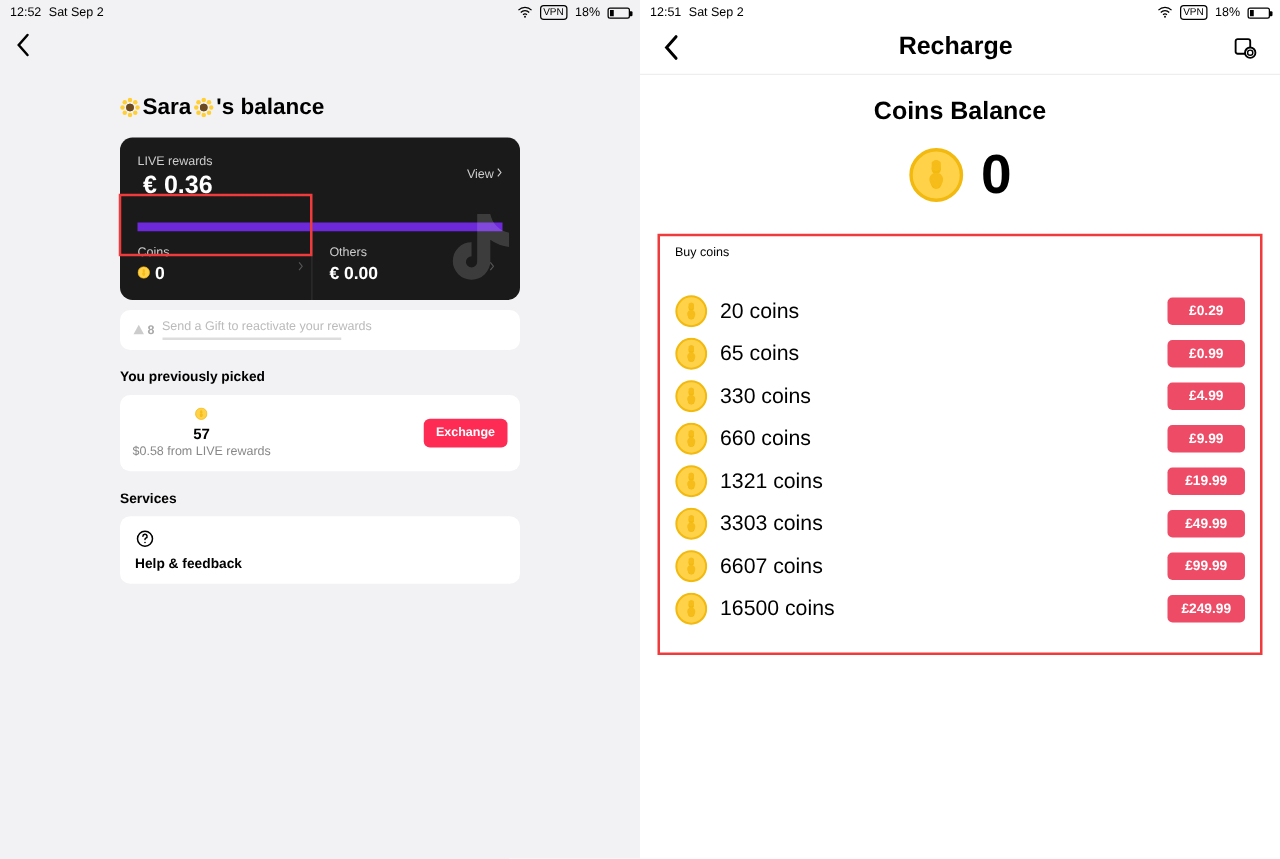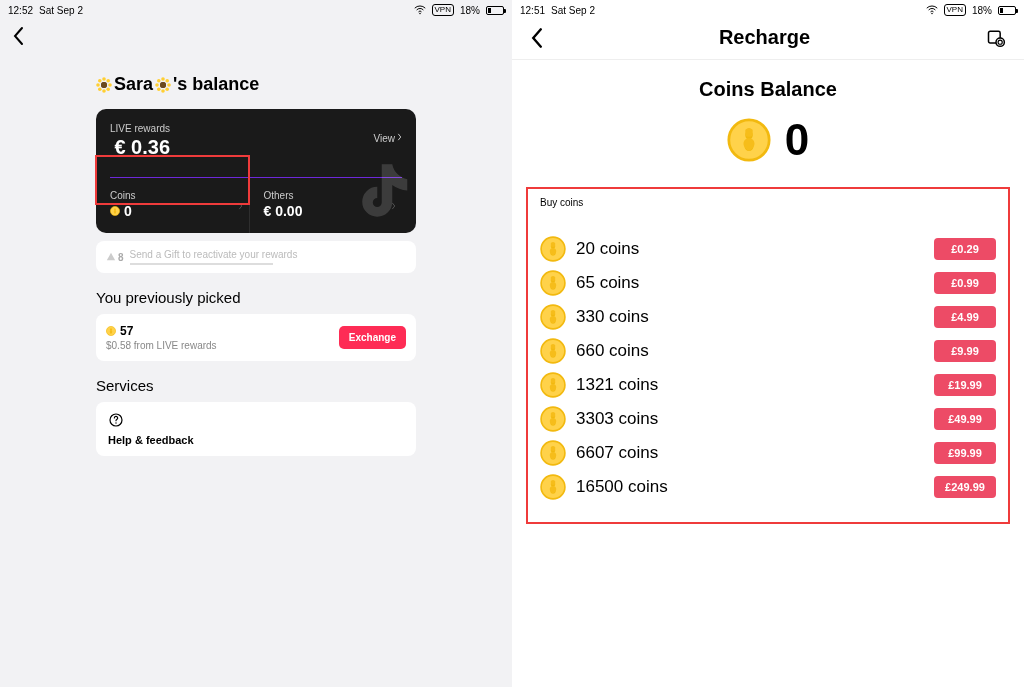--- a/index.html
+++ b/index.html
@@ -43,40 +43,40 @@
     .sunflower { width:16px; height:16px; display:inline-block; }
     .dark-card {
       background: #1a1a1a; color: #fff; border-radius: 10px; padding: 14px 14px 0 14px;
       position: relative; overflow: hidden;
     }
     .dark-card .watermark { position:absolute; right:-10px; bottom:-10px; opacity:0.15; }
     .dc-row1 { display:flex; justify-content:space-between; align-items:flex-start; }
     .dc-label { font-size: 10px; color: #ccc; }
     .dc-amount { font-size: 20px; font-weight: 700; margin-top: 2px; text-align: right; }
     .dc-view { font-size: 10px; color: #ccc; display:flex; gap:2px; margin-top:10px;}
-    .dc-row2 { display:flex; margin-top: 18px; border-top: 1px solid #6d28d9; }
+    .dc-row2 { display:flex; margin-top: 18px; border-top: 7px solid #6d28d9; }
     .dc-cell { flex:1; padding: 12px 0 14px 0; position:relative;}
     .dc-cell + .dc-cell { border-left: 1px solid #2e2e2e; padding-left: 14px;}
     .dc-cell-label { font-size: 10px; color: #ccc; }
     .dc-cell-val { font-size: 14px; font-weight: 700; margin-top: 2px; display:flex; align-items:center; gap:4px;}
     .mini-coin { width:10px; height:10px; }
     .dc-chev { position:absolute; right:6px; top:50%; transform:translateY(-50%); color:#666; font-size:10px;}
     .highlight-box { position:absolute; border:2px solid #ef3b3b; pointer-events:none; }
     .hl-left { left:95px; top:155px; width:155px; height:50px; }
 
     .gift-row { background:#fff; border-radius:8px; margin-top:8px; padding:8px 10px; display:flex; align-items:center; gap:6px; }
     .gift-row .a-badge { color:#aaa; font-size:10px; font-weight:700; display:flex; align-items:center; gap:2px;}
     .gift-row .msg-wrap { flex:1; }
     .gift-row .msg { color:#bbb; font-size:10px; }
     .gift-row .bar { height:2px; background:#ddd; margin-top:3px; width:52%; }
 
-    .section-title { font-size: 15px; font-weight:400; margin: 16px 0 8px;}
+    .section-title { font-size: 11px; font-weight:700; margin: 16px 0 8px;}
     .picked-card { background:#fff; border-radius:8px; padding:10px; display:flex; justify-content:space-between; align-items:center;}
     .picked-left { display:flex; flex-direction:column; gap:2px;}
-    .picked-amt { font-size:12px; font-weight:700; display:flex; align-items:center; gap:4px;}
+    .picked-amt { font-size:12px; font-weight:700; display:flex; align-items:center; gap:4px;flex-direction:column;}
     .picked-sub { font-size:10px; color:#888;}
     .exchange-btn { background:#fe2c55; color:#fff; font-size:10px; font-weight:600; padding:6px 10px; border-radius:5px; border:none; cursor:pointer;}
 
     .services-row { display:flex; gap:8px; margin-top:8px;}
     .service-card { background:#fff; border-radius:8px; padding:10px 12px; flex:1; cursor:pointer;}
     .service-icon { width:16px; height:16px; margin-bottom:6px; }
     .service-label { font-size:11px; font-weight:600;}
 
     
     .right-header {

